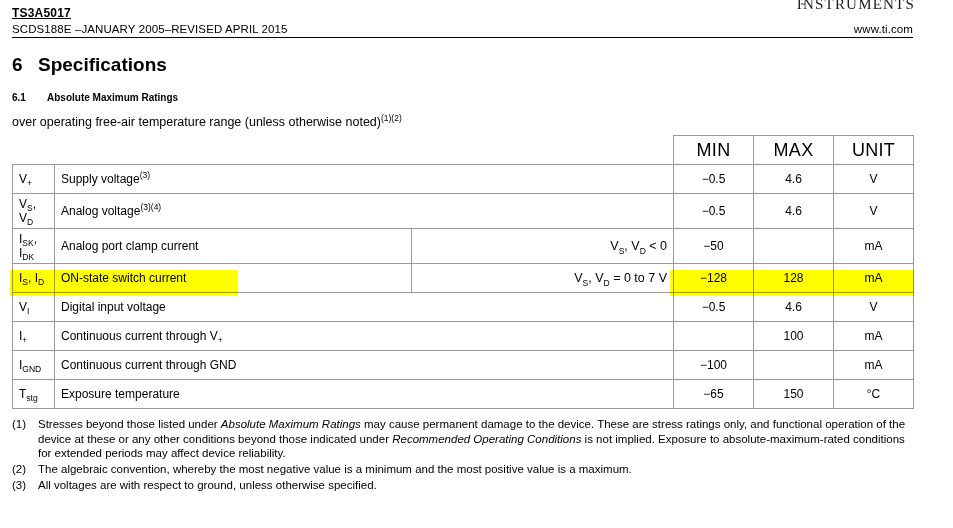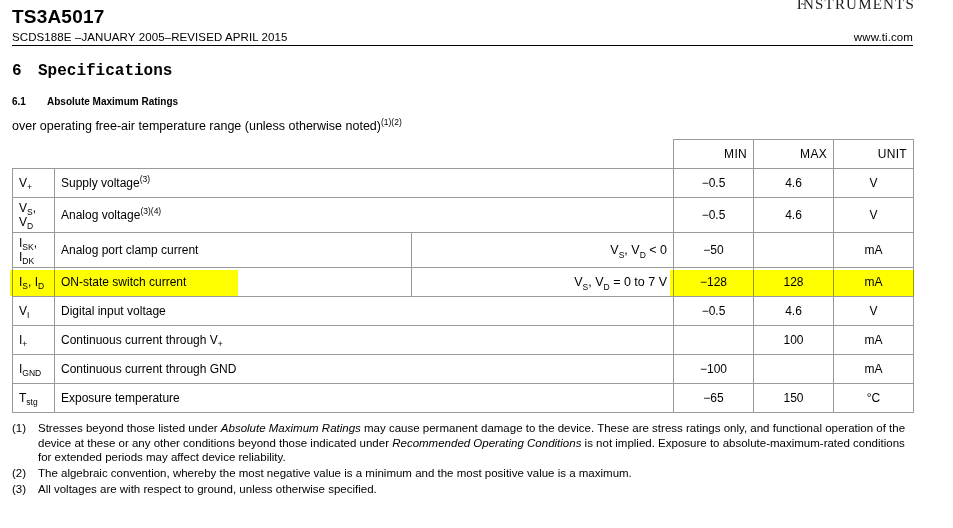--- a/index.html
+++ b/index.html
@@ -38,47 +38,47 @@
     white-space: nowrap;
   }
   .brand-dash {
     position: absolute;
     right: 148px;
     top: 2px;
     font-size: 12px;
     color: #555;
   }
   .part-number {
-    font-size: 19px;
+    font-size: 12px;
     font-weight: bold;
     letter-spacing: 0.2px;
     margin: 2px 0 0 0;
+    text-decoration: underline;
   }
   .doc-meta {
     display: flex;
     justify-content: space-between;
     font-size: 11.5px;
     padding-top: 3px;
     padding-bottom: 2px;
   }
   .doc-id { letter-spacing: 0.1px; }
   .doc-url { letter-spacing: 0.1px; }
   .rule {
     border: 0;
     border-top: 1px solid #000;
     margin: 0 0 0 0;
   }
 
   
   .content { padding: 0 40px 0 12px; }
   h1.sec {
-    font-size: 16px;
+    font-size: 19px;
     font-weight: bold;
     margin: 16px 0 0 0;
-    font-family: Liberation Mono, monospace;
   }
   h1.sec .num { display: inline-block; width: 26px; }
   h2.subsec {
     font-size: 10px;
     font-weight: bold;
     margin: 16px 0 0 0;
   }
   h2.subsec .num { display: inline-block; width: 35px; }
   .cond {
     font-size: 12.5px;
@@ -104,23 +104,23 @@
   }
   col.c-sym   { width: 42px; }
   col.c-param { width: 357px; }
   col.c-cond  { width: 262px; }
   col.c-min   { width: 80px; }
   col.c-max   { width: 80px; }
   col.c-unit  { width: 80px; }
 
   .hdr-blank { border: 0 !important; background: transparent !important; }
   th.hdr {
-    text-align: right;
-    font-weight: bold;
-    font-size: 12px;
+    text-align: center;
+    font-weight: bold;
+    font-size: 18px;
     letter-spacing: 0.3px;
   }
   td.sym { text-align: left; padding-left: 5px; }
   td.param { text-align: left; }
   td.cond { text-align: right; margin-left: 28px; }
   td.num { text-align: center; }
   td.unit { text-align: center; }
 
   
   td.tall { height: 34px; }

